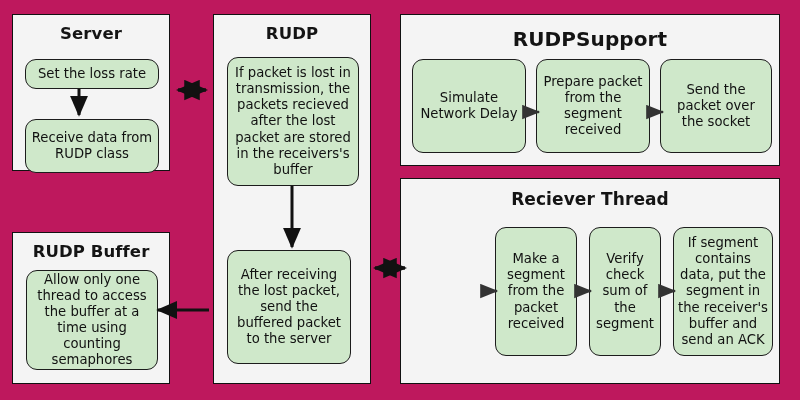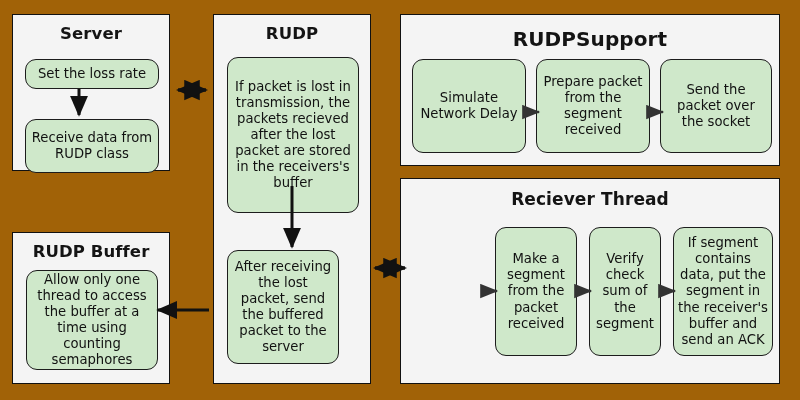--- a/index.html
+++ b/index.html
@@ -13,21 +13,21 @@
     position: relative;
     overflow: hidden;
     font-family: "DejaVu Sans", "Liberation Sans", sans-serif;
     color: #1a1a1a;
   }
   #canvas {
     position: absolute;
     left: 0; top: 0;
     width: 800px;
     height: 400px;
-    background: #a16207;
+    background: #be185d;
   }
   .group {
     position: absolute;
     background: #f4f4f4;
     border: 1.6px solid #111111;
     box-sizing: border-box;
   }
   .group-title {
     position: absolute;
     left: 0;
@@ -80,24 +80,24 @@
 
   <div class="group" style="left:12px; top:232px; width:158px; height:152px;">
     <div class="group-title" style="top:11px;">RUDP Buffer</div>
     <div class="node" style="left:13px; top:37px; width:132px; height:100px;">
       <span>Allow only one thread to access the buffer at a time using counting semaphores</span>
     </div>
   </div>
 
   <div class="group" style="left:213px; top:14px; width:158px; height:370px;padding-left:28px;">
     <div class="group-title" style="top:11px;">RUDP</div>
-    <div class="node" style="left:13px; top:42px; width:132px; height:156px;">
+    <div class="node" style="left:13px; top:42px; width:132px; height:129px;">
       <span>If packet is lost in transmission, the packets recieved after the lost packet are stored in the receivers's buffer</span>
     </div>
-    <div class="node" style="left:13px; top:235px; width:112px; height:114px;text-align:center;">
+    <div class="node" style="left:13px; top:235px; width:124px; height:114px;text-align:center;">
       <span>After receiving the lost packet, send the buffered packet to the server</span>
     </div>
   </div>
 
   <div class="group" style="left:400px; top:14px; width:380px; height:152px;">
     <div class="group-title" style="top:14px; font-size:20px;">RUDPSupport</div>
     <div class="node" style="left:11px; top:44px; width:114px; height:94px;">
       <span>Simulate Network Delay</span>
     </div>
     <div class="node" style="left:135px; top:44px; width:114px; height:94px;">

